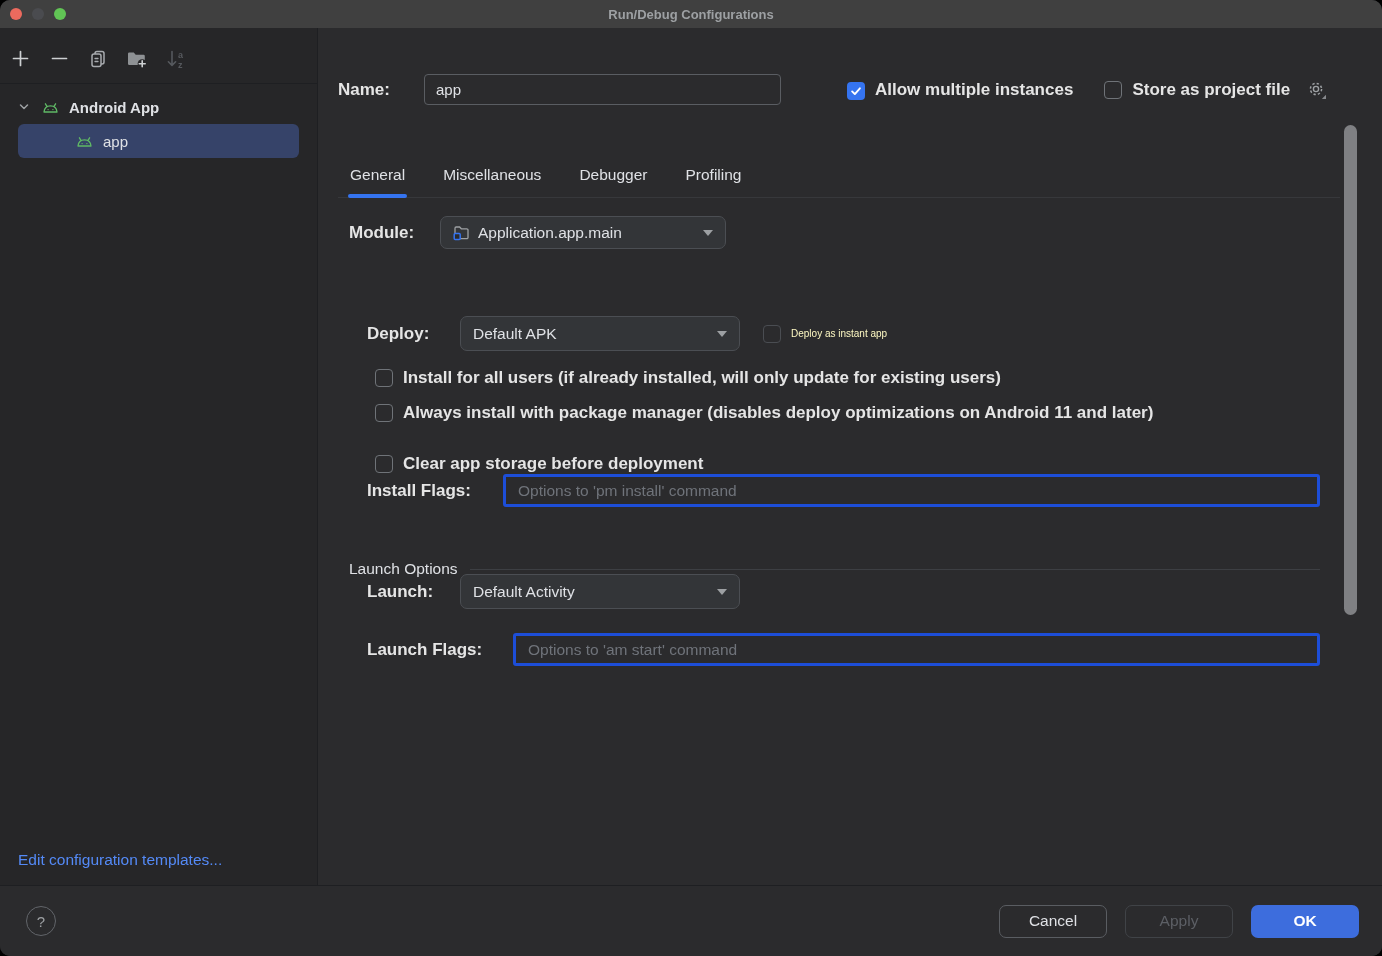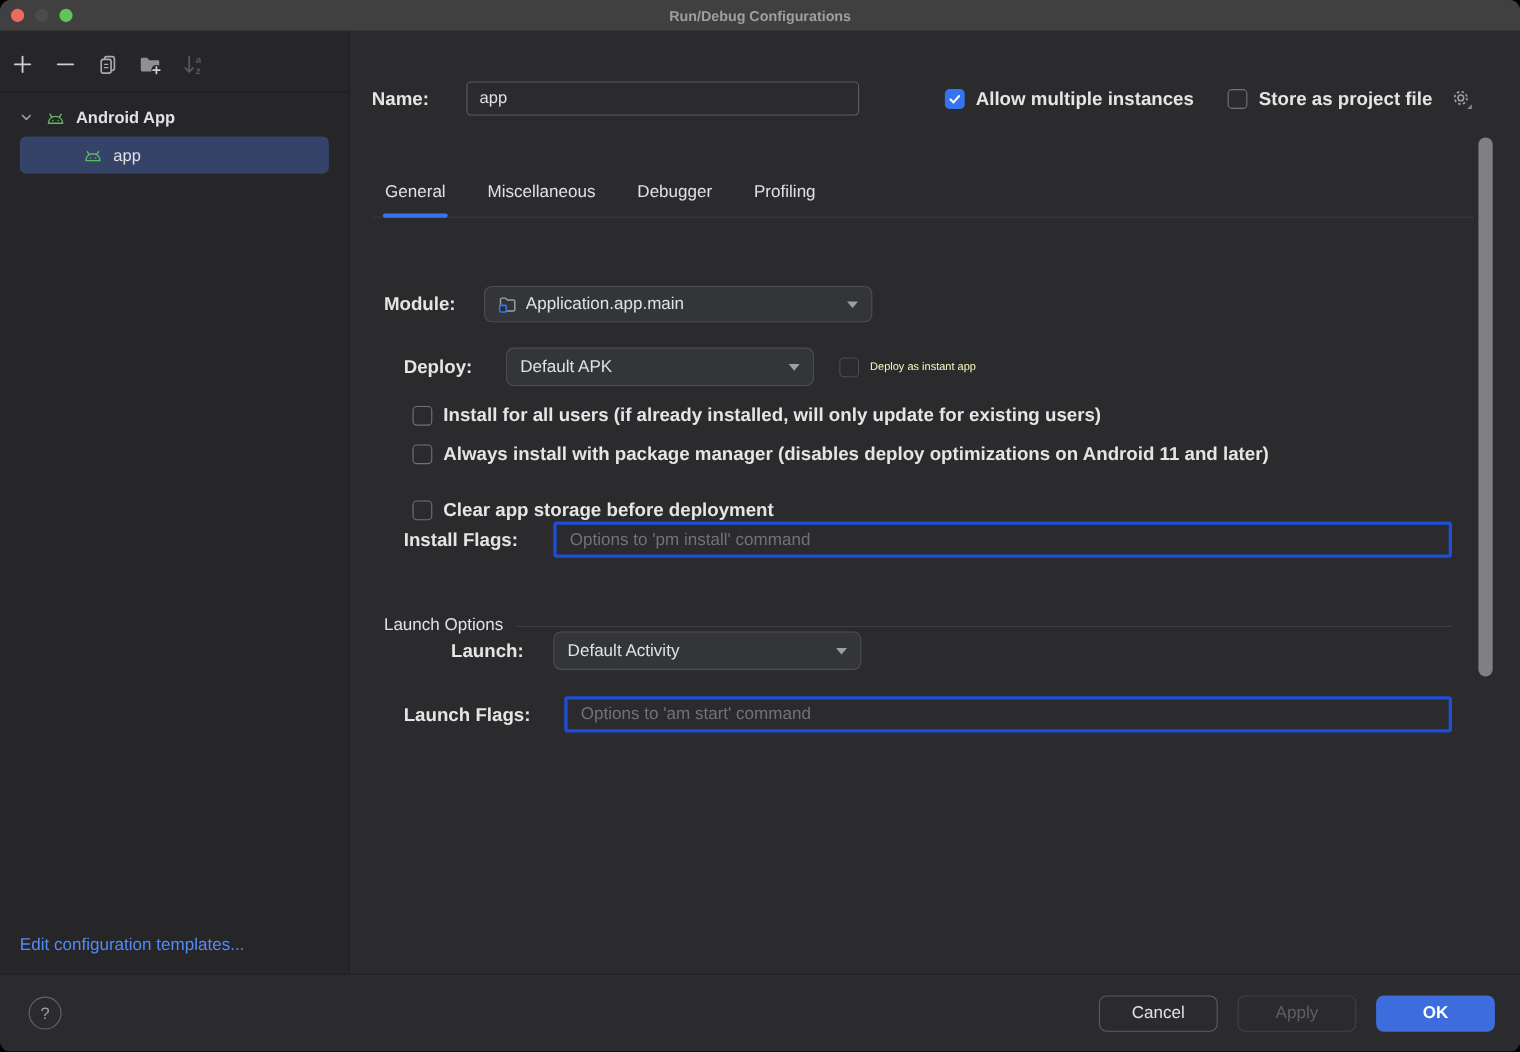--- a/index.html
+++ b/index.html
@@ -43,41 +43,41 @@
 
   .name-row { position:absolute; top:45px; left:20px; height:33px; display:flex; align-items:center; }
   .name-row .lbl-name { width:86px; }
   .name-input { width:333px; height:29px; background:transparent; border:1px solid #5a5d62;
     border-radius:4px; color:#dfe1e5; font-size:15px; padding:0 11px;
     font-family:"Liberation Sans", sans-serif; outline:none; }
   .cb { width:18px; height:18px; box-sizing:border-box; border:1.5px solid #6f7378;
     border-radius:4px; flex:none; cursor:pointer; }
   .cb.checked { background:#3574f0; border:none; display:flex; align-items:center; justify-content:center; }
   .cb.disabled { border-color:#4a4d52; cursor:default; }
-  .allow-group { margin-left:54px; display:flex; align-items:center; gap:10px;padding-left:24px; }
+  .allow-group { margin-left:42px; display:flex; align-items:flex-end; gap:10px;padding-left:24px; }
   .store-group { margin-left:31px; display:flex; align-items:center; gap:10px; }
   .gear { margin-left:6px; display:flex; align-items:center; cursor:pointer; }
 
   
   .tabs { position:absolute; top:124px; left:20px; right:42px; height:46px;
     display:flex; gap:38px; padding-left:12px; border-bottom:1px solid #37383b; box-sizing:border-box; }
   .tab { font-size:15.5px; color:#dfe1e5; display:flex; align-items:center; position:relative; cursor:pointer; }
   .tab.active::after { content:""; position:absolute; left:-2px; right:-2px; bottom:-1px;
     height:4px; border-radius:3px; background:#3574f0; }
 
   
   .row { position:absolute; display:flex; align-items:center; }
   .dd { height:33px; box-sizing:border-box; background:#333538; border:1px solid #4b4e53;
     border-radius:7px; display:flex; align-items:center; padding:0 12px; gap:8px;
     font-size:15.5px; cursor:pointer; }
   .caret { width:0; height:0; border-left:5.5px solid transparent; border-right:5.5px solid transparent;
     border-top:6.5px solid #9da0a3; margin-left:auto; }
-  .row-module { top:188px; left:31px;margin-top:44px; }
+  .row-module { top:188px; left:31px; }
   .row-module .lbl { width:91px; }
-  .dd-module { width:353px; }
+  .dd-module { width:286px; }
 
   .section-hdr { position:absolute; left:31px; right:62px; height:20px;
     display:flex; align-items:center; gap:12px; font-size:15.5px; color:#dfe1e5; }
   .section-hdr .line { flex:1; height:1px; background:#3d3f43; }
   .hdr-install { top:248px; }
   .hdr-launch { top:531px; }
 
   .row-deploy { top:288px; left:49px; height:35px; }
   .row-deploy .lbl { width:93px; }
   .dd-deploy, .dd-launch { width:280px; height:35px; }
@@ -88,21 +88,21 @@
 
   .row-iflags { top:445px; left:49px; right:62px; height:35px; }
   .row-iflags .lbl { width:136px; }
   .row-lflags { top:604px; left:49px; right:62px; height:35px; }
   .row-lflags .lbl { width:146px; }
   .flag-input { flex:1; height:33px; box-sizing:border-box; background:transparent;
     border:3px solid #1d4ed8; border-radius:3px; color:#dfe1e5; font-size:15.5px;
     padding:0 12px; font-family:"Liberation Sans", sans-serif; outline:none; }
   .flag-input::placeholder, .name-input::placeholder { color:#6f737a; }
 
-  .row-launch { top:546px; left:49px; height:35px;margin-left:43px; }
+  .row-launch { top:546px; left:49px; height:35px; }
   .row-launch .lbl { width:93px; }
 
   .scroll-thumb { position:absolute; right:25px; top:97px; width:13px; height:490px;
     background:#7f8083; border-radius:7px; cursor:pointer; }
 
   
   .footer { height:71px; flex:none; background:#2b2b2d; border-top:1px solid #1e1f22;
     display:flex; align-items:center; padding:0 23px 0 26px; box-sizing:border-box; }
   .help-btn { width:28px; height:28px; border:1px solid #62656a; border-radius:50%;
     display:flex; align-items:center; justify-content:center; color:#9da0a3;

